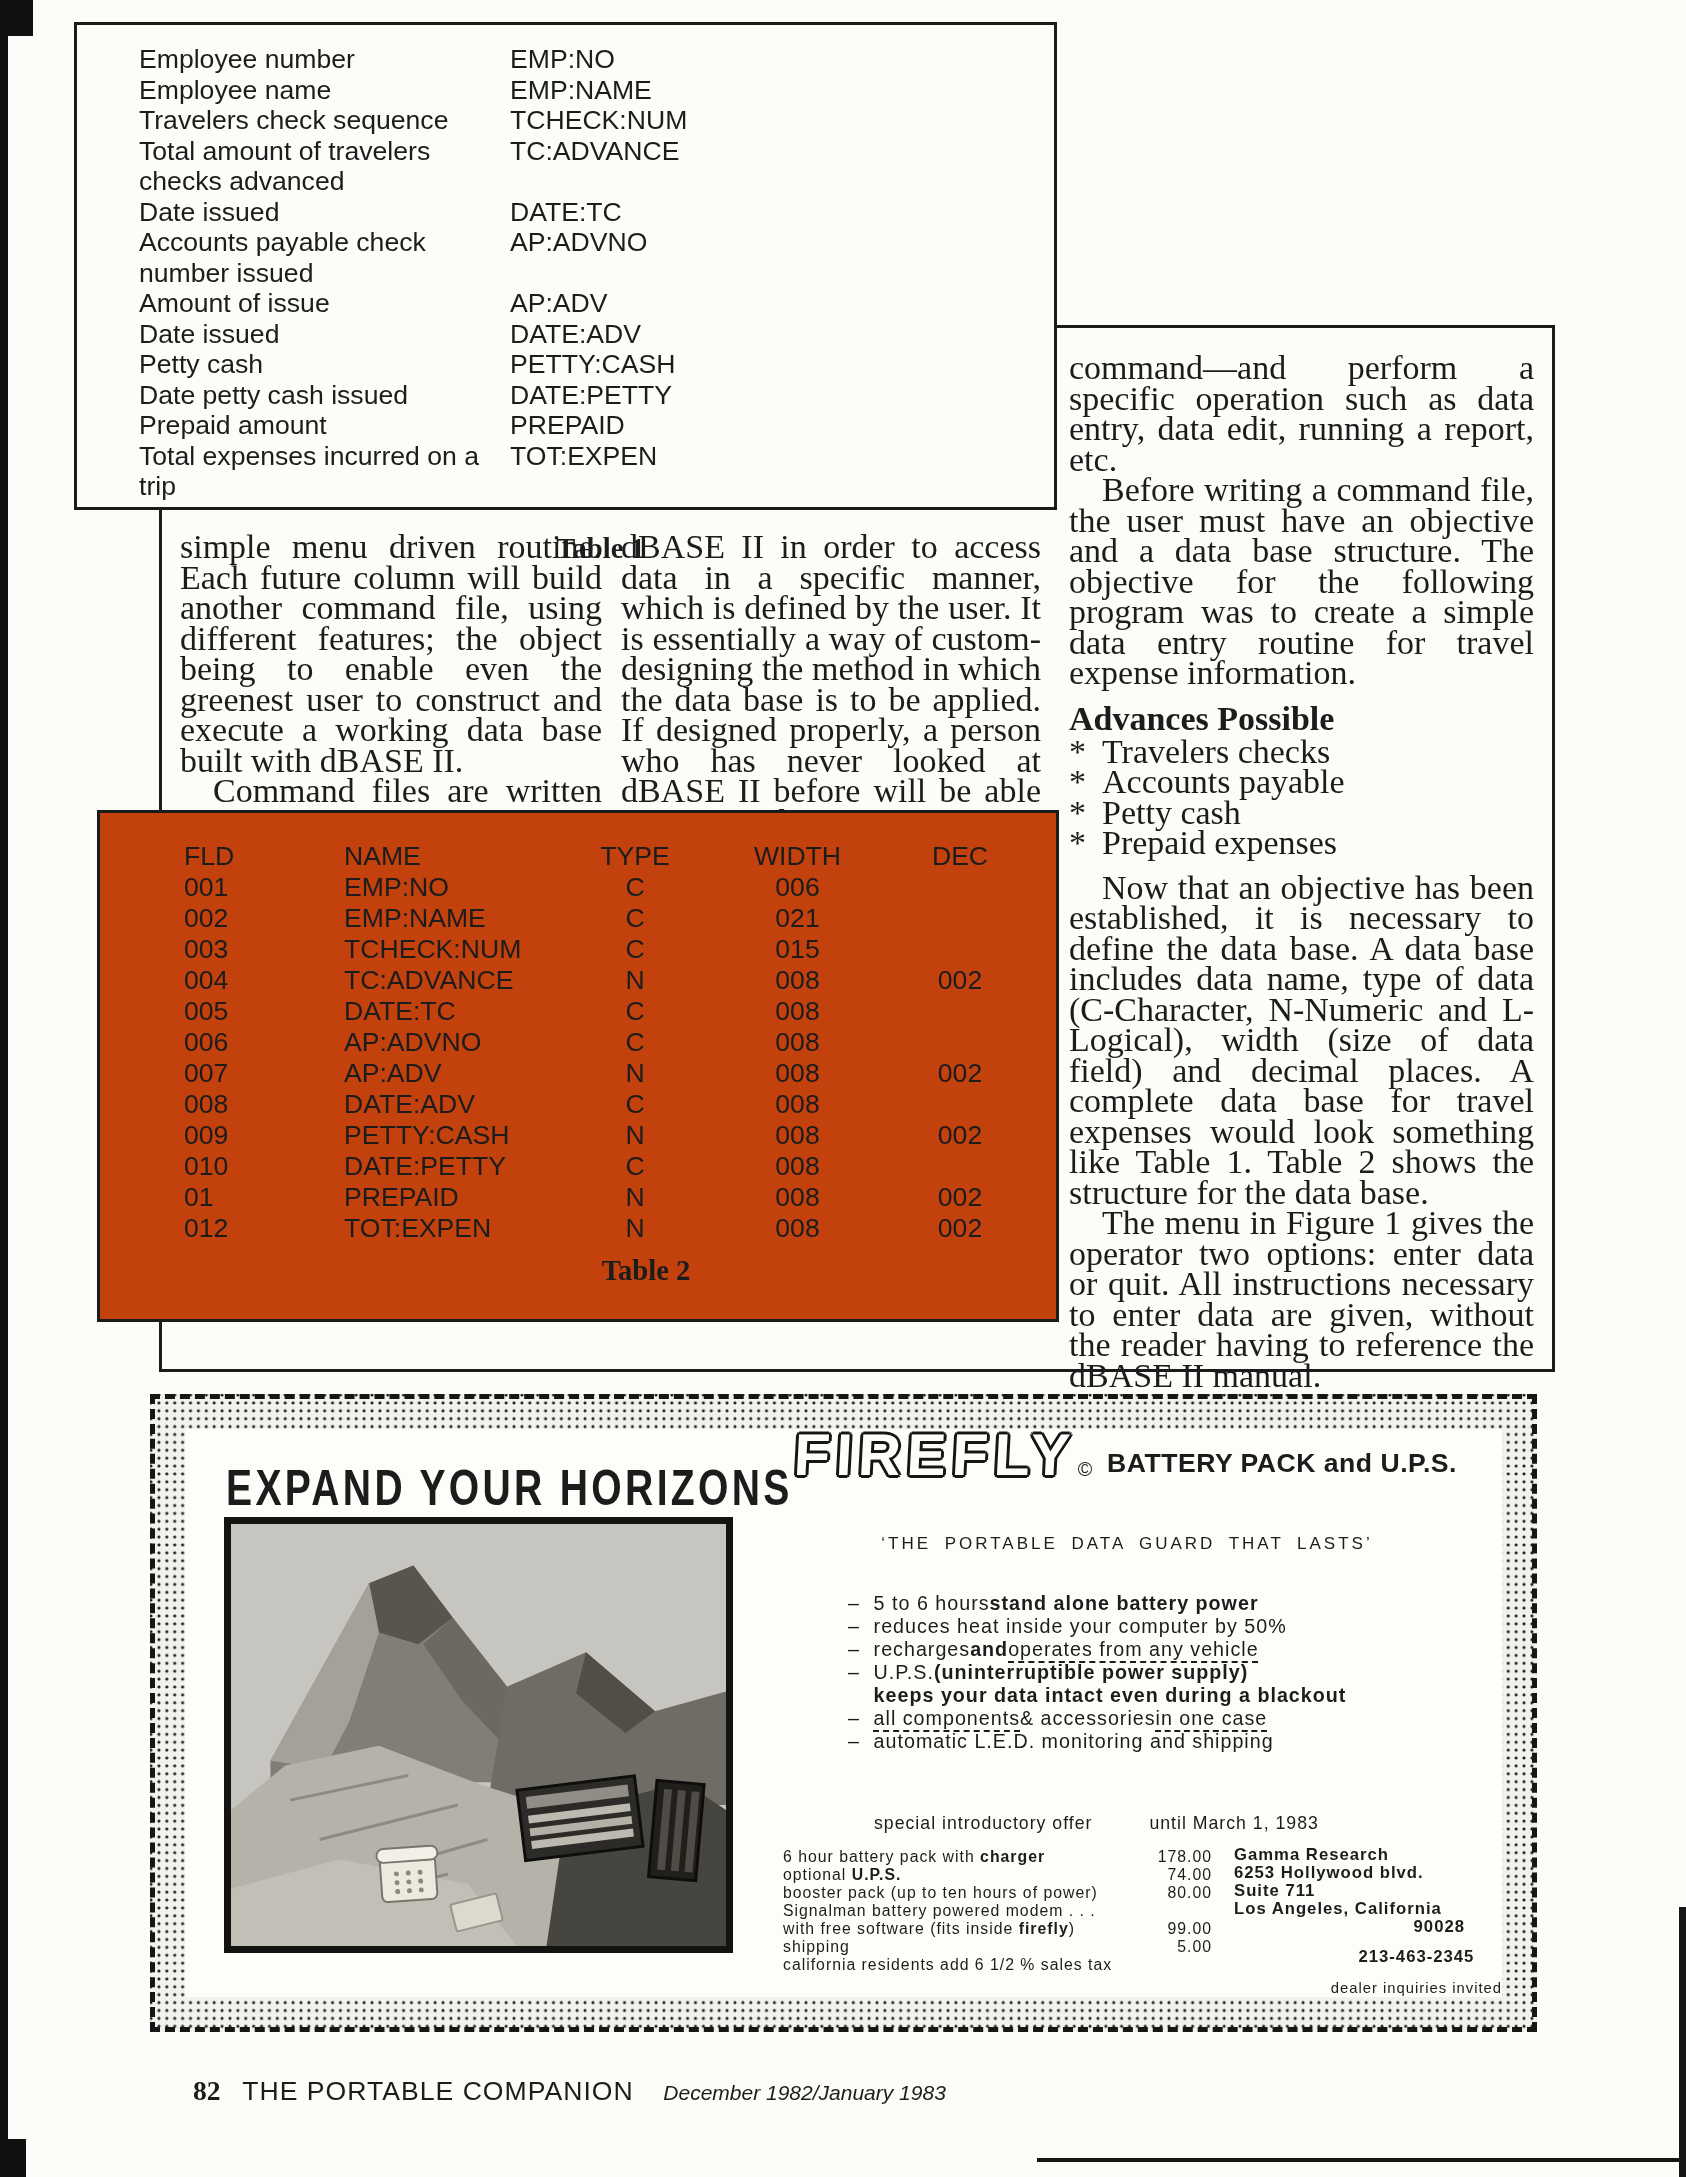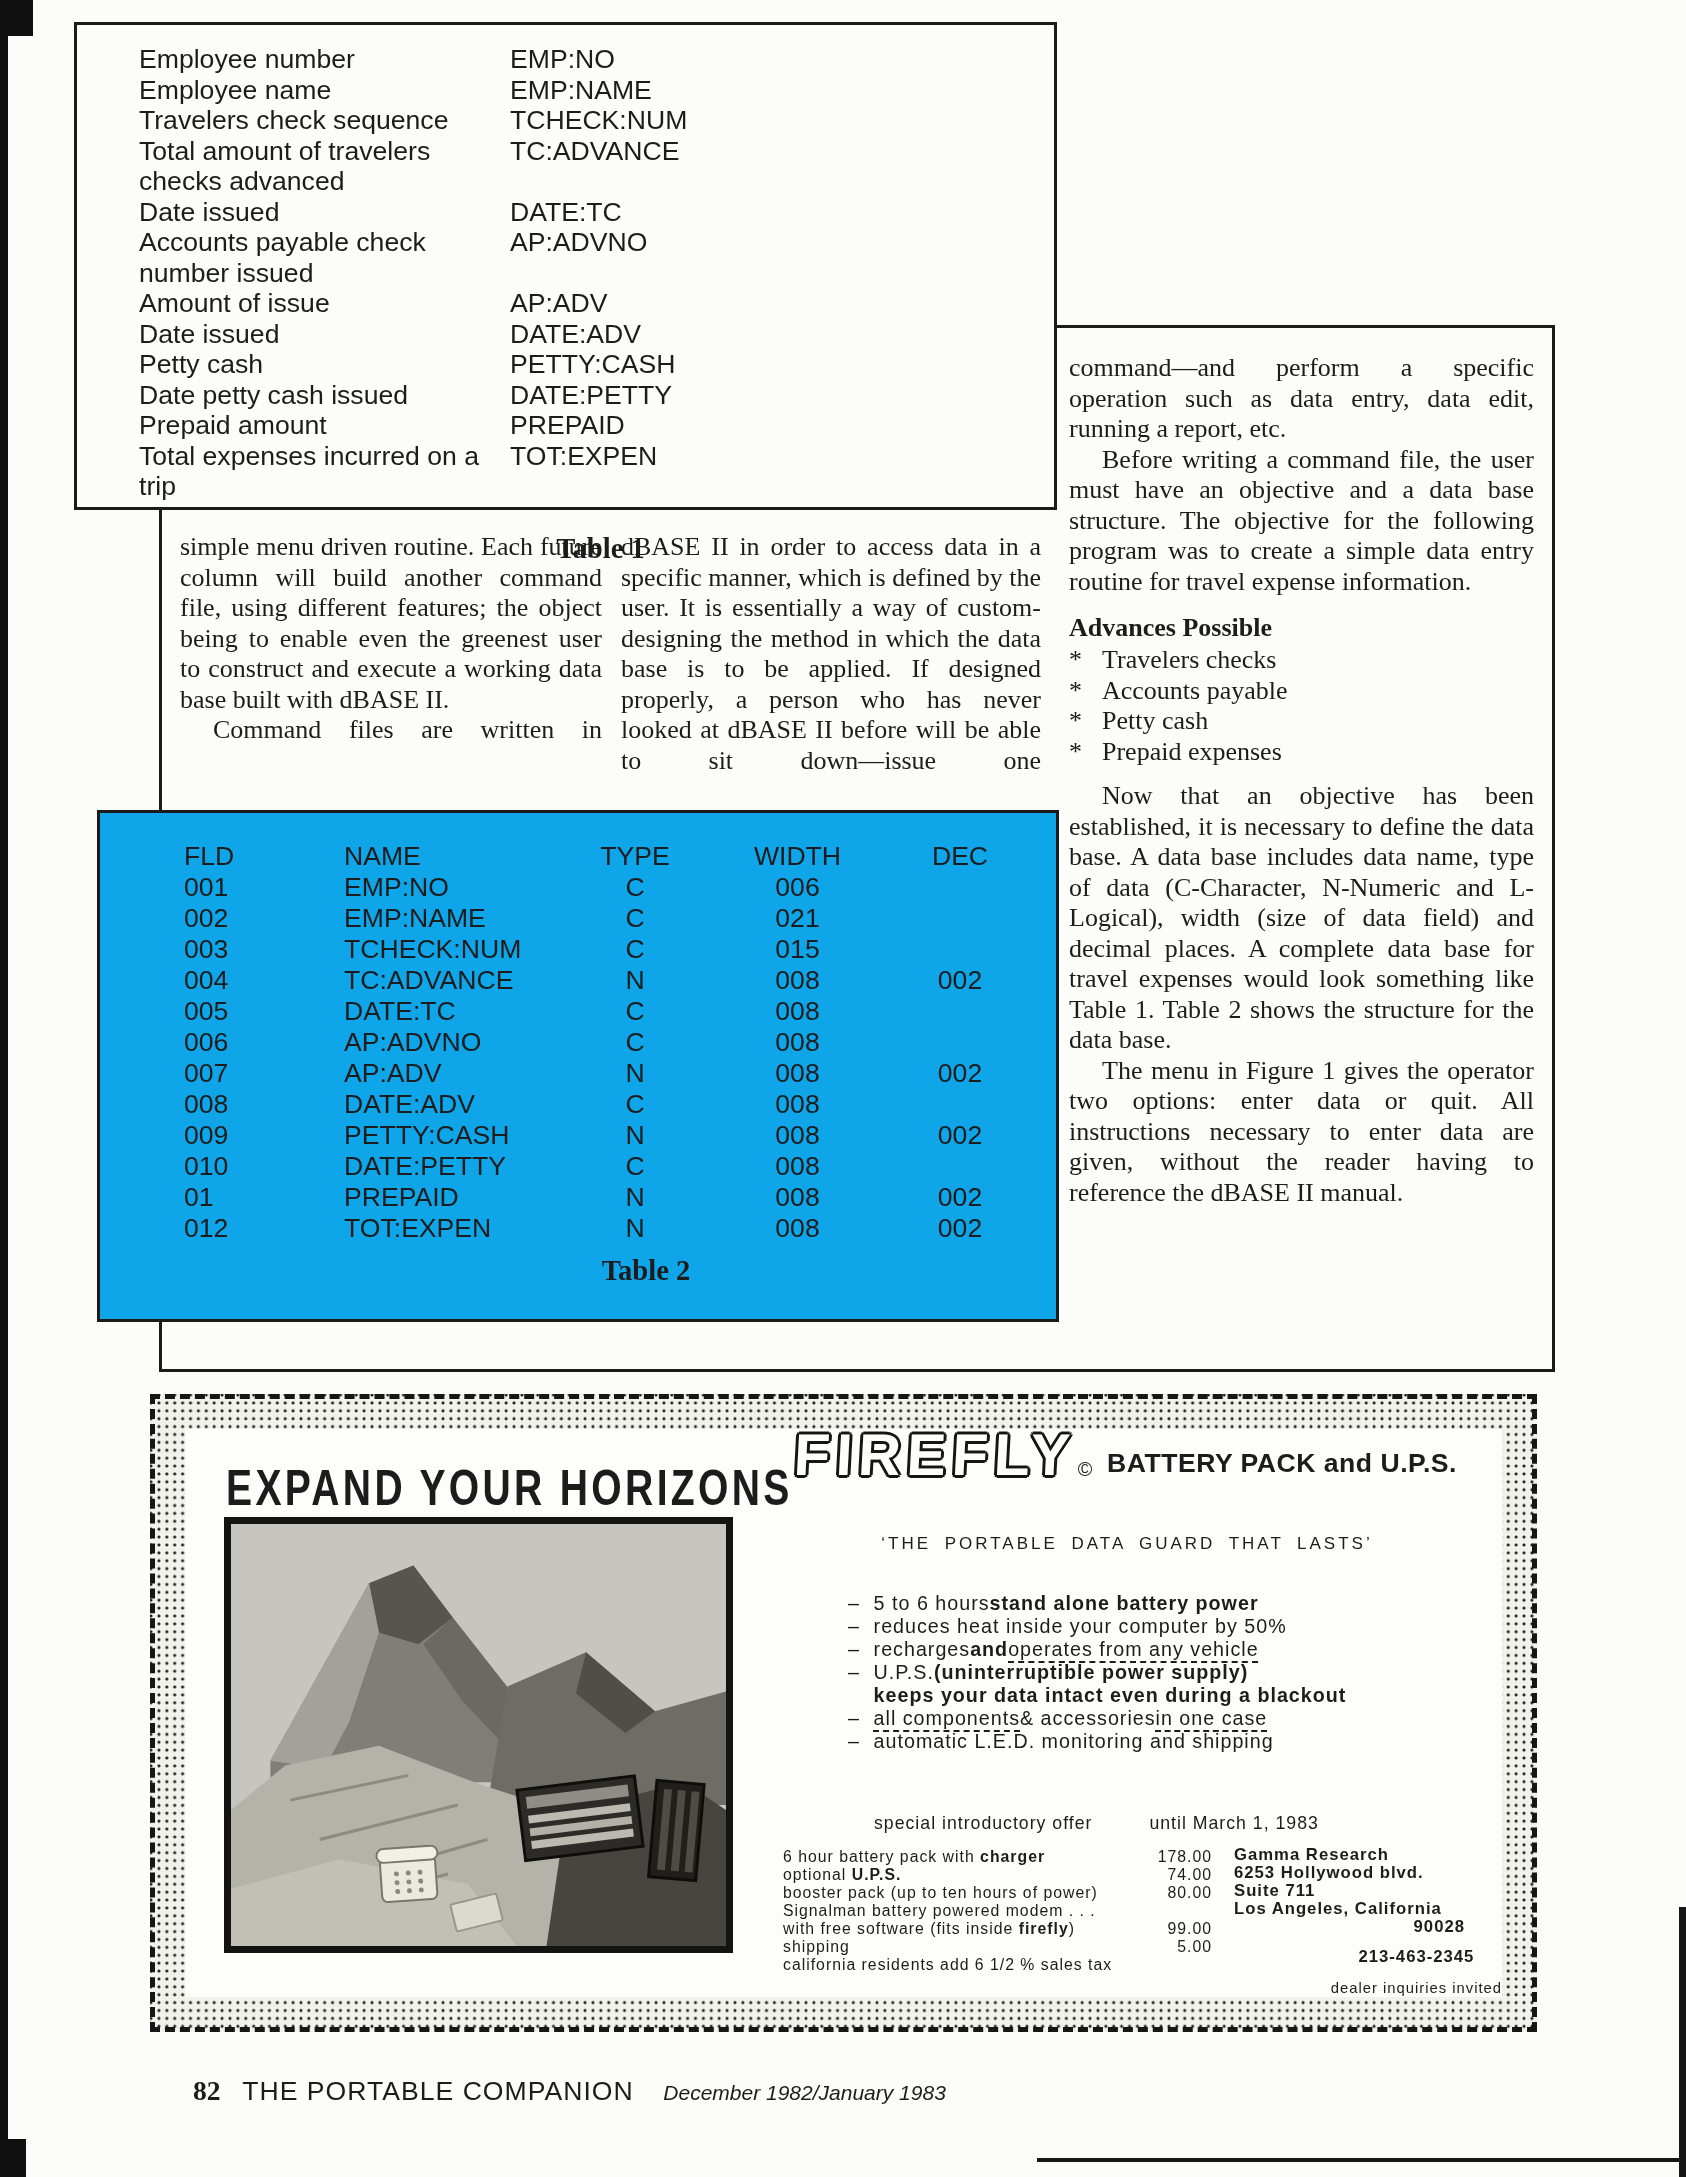--- a/index.html
+++ b/index.html
@@ -21,29 +21,29 @@
   .t1 { position:absolute; left:74px; top:21.7px; width:977px; height:482px;
         background:#fcfcf9; border:3px solid #1b1b1b; z-index:2; }
   .t1-rows { padding-top:19.7px; }
   .t1-row { display:flex; padding-left:62px; font-size:26.6px; line-height:30.5px; }
   .t1-label { width:371px; }
   .caption { text-align:center; font-family:"Liberation Serif",serif; font-weight:bold; font-size:28.6px; }
   .t1cap { margin-top:31.5px; transform:translateX(35px); }
 
   
   .t2 { position:absolute; left:97px; top:810px; width:956px; height:506px;
-        background:#0ea5e9; border:3px solid #1b1b1b; z-index:2; }
+        background:#c2410c; border:3px solid #1b1b1b; z-index:2; }
   .t2row { display:grid; grid-template-columns:160px 217px 148px 177px 148px;
            padding-left:84px; font-size:26.6px; line-height:31px; }
   .t2row .c2, .t2row .c3, .t2row .c4 { text-align:center; }
   #t2-head { padding-top:27.6px; }
   .t2cap { margin-top:11.8px; transform:translateX(68px); }
 
   
-  .col { position:absolute; font-family:"Liberation Serif",serif; font-size:26px;
+  .col { position:absolute; font-family:"Liberation Serif",serif; font-size:34px;
          line-height:30.5px; text-align:justify; z-index:2; }
   .col p { margin:0; }
   .indent { text-indent:33px; }
   .justify-last { text-align-last:justify; }
   .col1 { left:180px; top:532px; width:422px; }
   .col2 { left:621px; top:532px; width:420px; }
   .col3 { left:1069px; top:353px; width:465px; }
   .col3 .heading { font-weight:bold; margin:15.8px 0 2px 0; }
   .adv-item { display:flex; }
   .adv-star { width:33px; }

